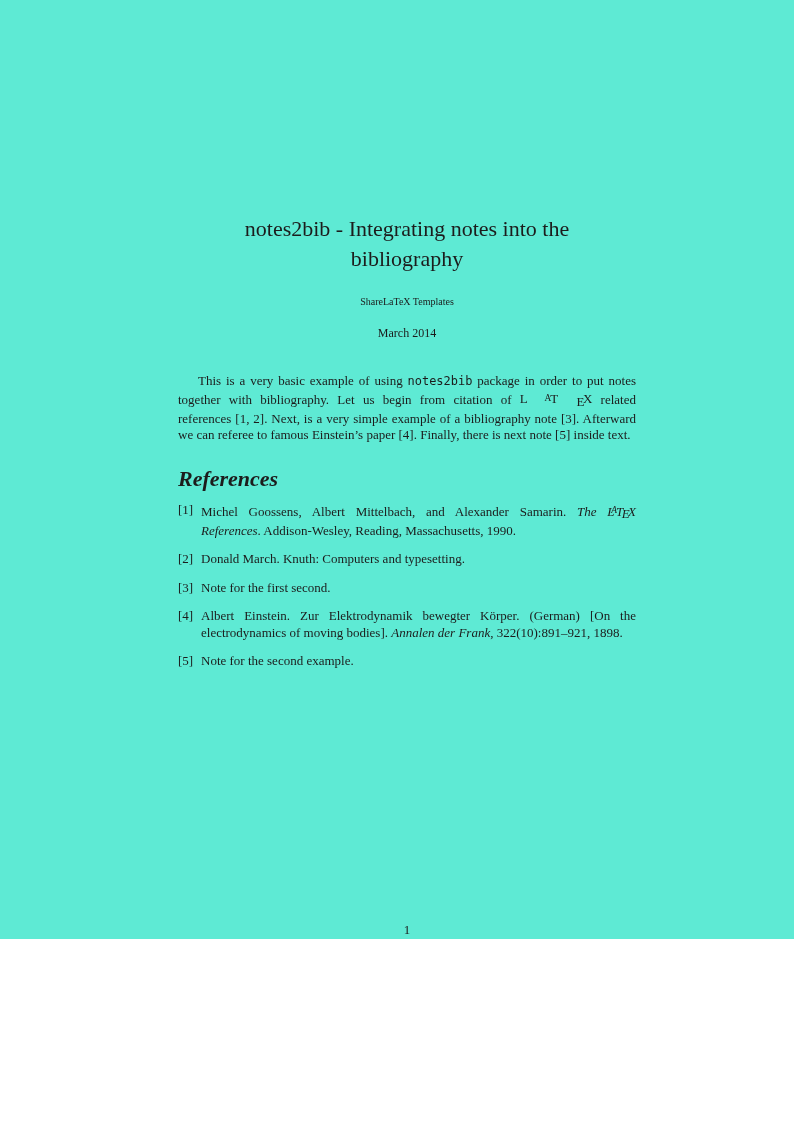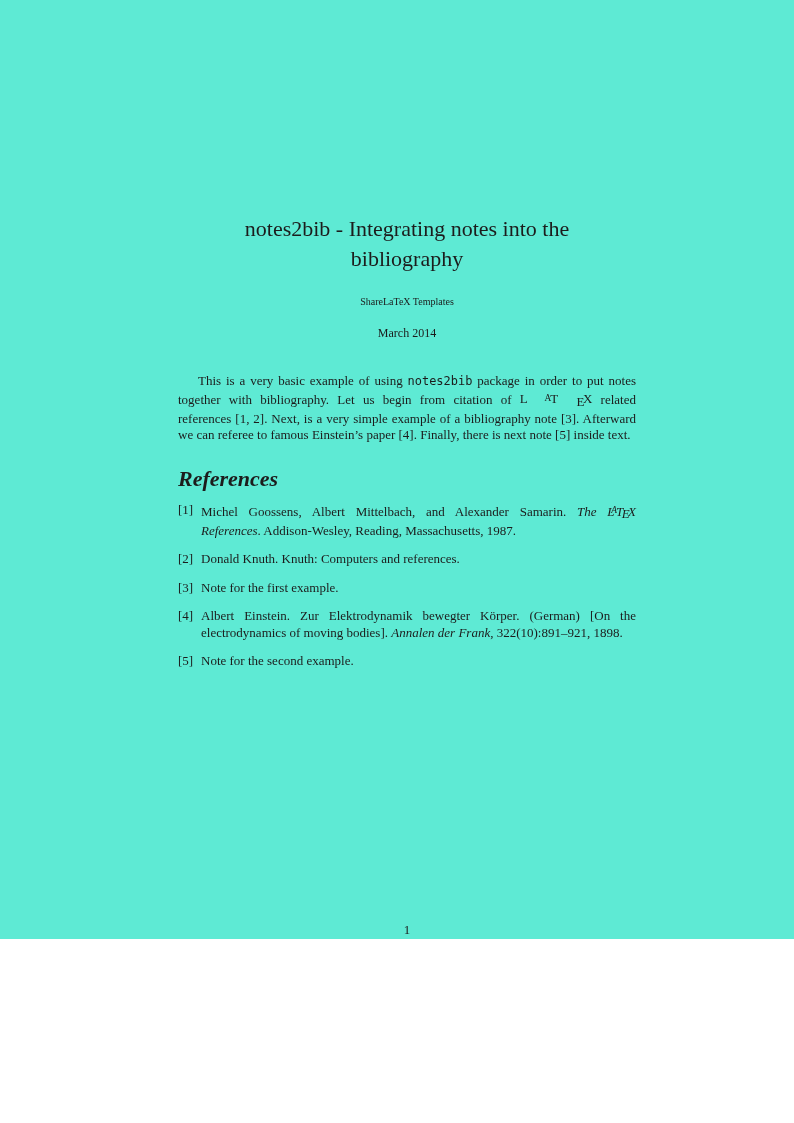--- a/index.html
+++ b/index.html
@@ -114,29 +114,29 @@
     <div class="author">ShareLaTeX Templates</div>
     <div class="date">March 2014</div>
 
     <p class="body-par" id="intro-paragraph"><span class="roman">This is a very basic example of using </span><span class="mono">notes2bib</span><span class="roman"> package in order to put notes together with bibliography. Let us begin from citation of </span><span class="latex"><span>L</span><span class="lx-a">A</span><span>T</span><span class="lx-e">E</span><span>X</span></span><span class="roman"> related references [1, 2]. Next, is a very simple example of a bibliography note [3]. Afterward we can referee to famous Einstein’s paper [4]. Finally, there is next note [5] inside text.</span></p>
 
     <h2 class="section-heading">References</h2>
 
     <div class="ref-list" id="ref-list">
         <div class="ref-item">
           <span class="ref-label">[1]</span>
-          <div class="ref-text"><span class="roman">Michel Goossens, Albert Mittelbach, and Alexander Samarin. </span><span class="italic">The </span><span class="latex it"><span>L</span><span class="lx-a">A</span><span>T</span><span class="lx-e">E</span><span>X</span></span><span class="italic"> References</span><span class="roman">. Addison-Wesley, Reading, Massachusetts, 1987.</span></div>
+          <div class="ref-text"><span class="roman">Michel Goossens, Albert Mittelbach, and Alexander Samarin. </span><span class="italic">The </span><span class="latex it"><span>L</span><span class="lx-a">A</span><span>T</span><span class="lx-e">E</span><span>X</span></span><span class="italic"> References</span><span class="roman">. Addison-Wesley, Reading, Massachusetts, 1990.</span></div>
         </div>
         <div class="ref-item">
           <span class="ref-label">[2]</span>
-          <div class="ref-text"><span class="roman">Donald Knuth. Knuth: Computers and references.</span></div>
+          <div class="ref-text"><span class="roman">Donald March. Knuth: Computers and typesetting.</span></div>
         </div>
         <div class="ref-item">
           <span class="ref-label">[3]</span>
-          <div class="ref-text"><span class="roman">Note for the first example.</span></div>
+          <div class="ref-text"><span class="roman">Note for the first second.</span></div>
         </div>
         <div class="ref-item">
           <span class="ref-label">[4]</span>
           <div class="ref-text"><span class="roman">Albert Einstein. Zur Elektrodynamik bewegter Körper. (German) [On the electrodynamics of moving bodies]. </span><span class="italic">Annalen der Frank</span><span class="roman">, 322(10):891–921, 1898.</span></div>
         </div>
         <div class="ref-item">
           <span class="ref-label">[5]</span>
           <div class="ref-text"><span class="roman">Note for the second example.</span></div>
         </div>
       </div>

